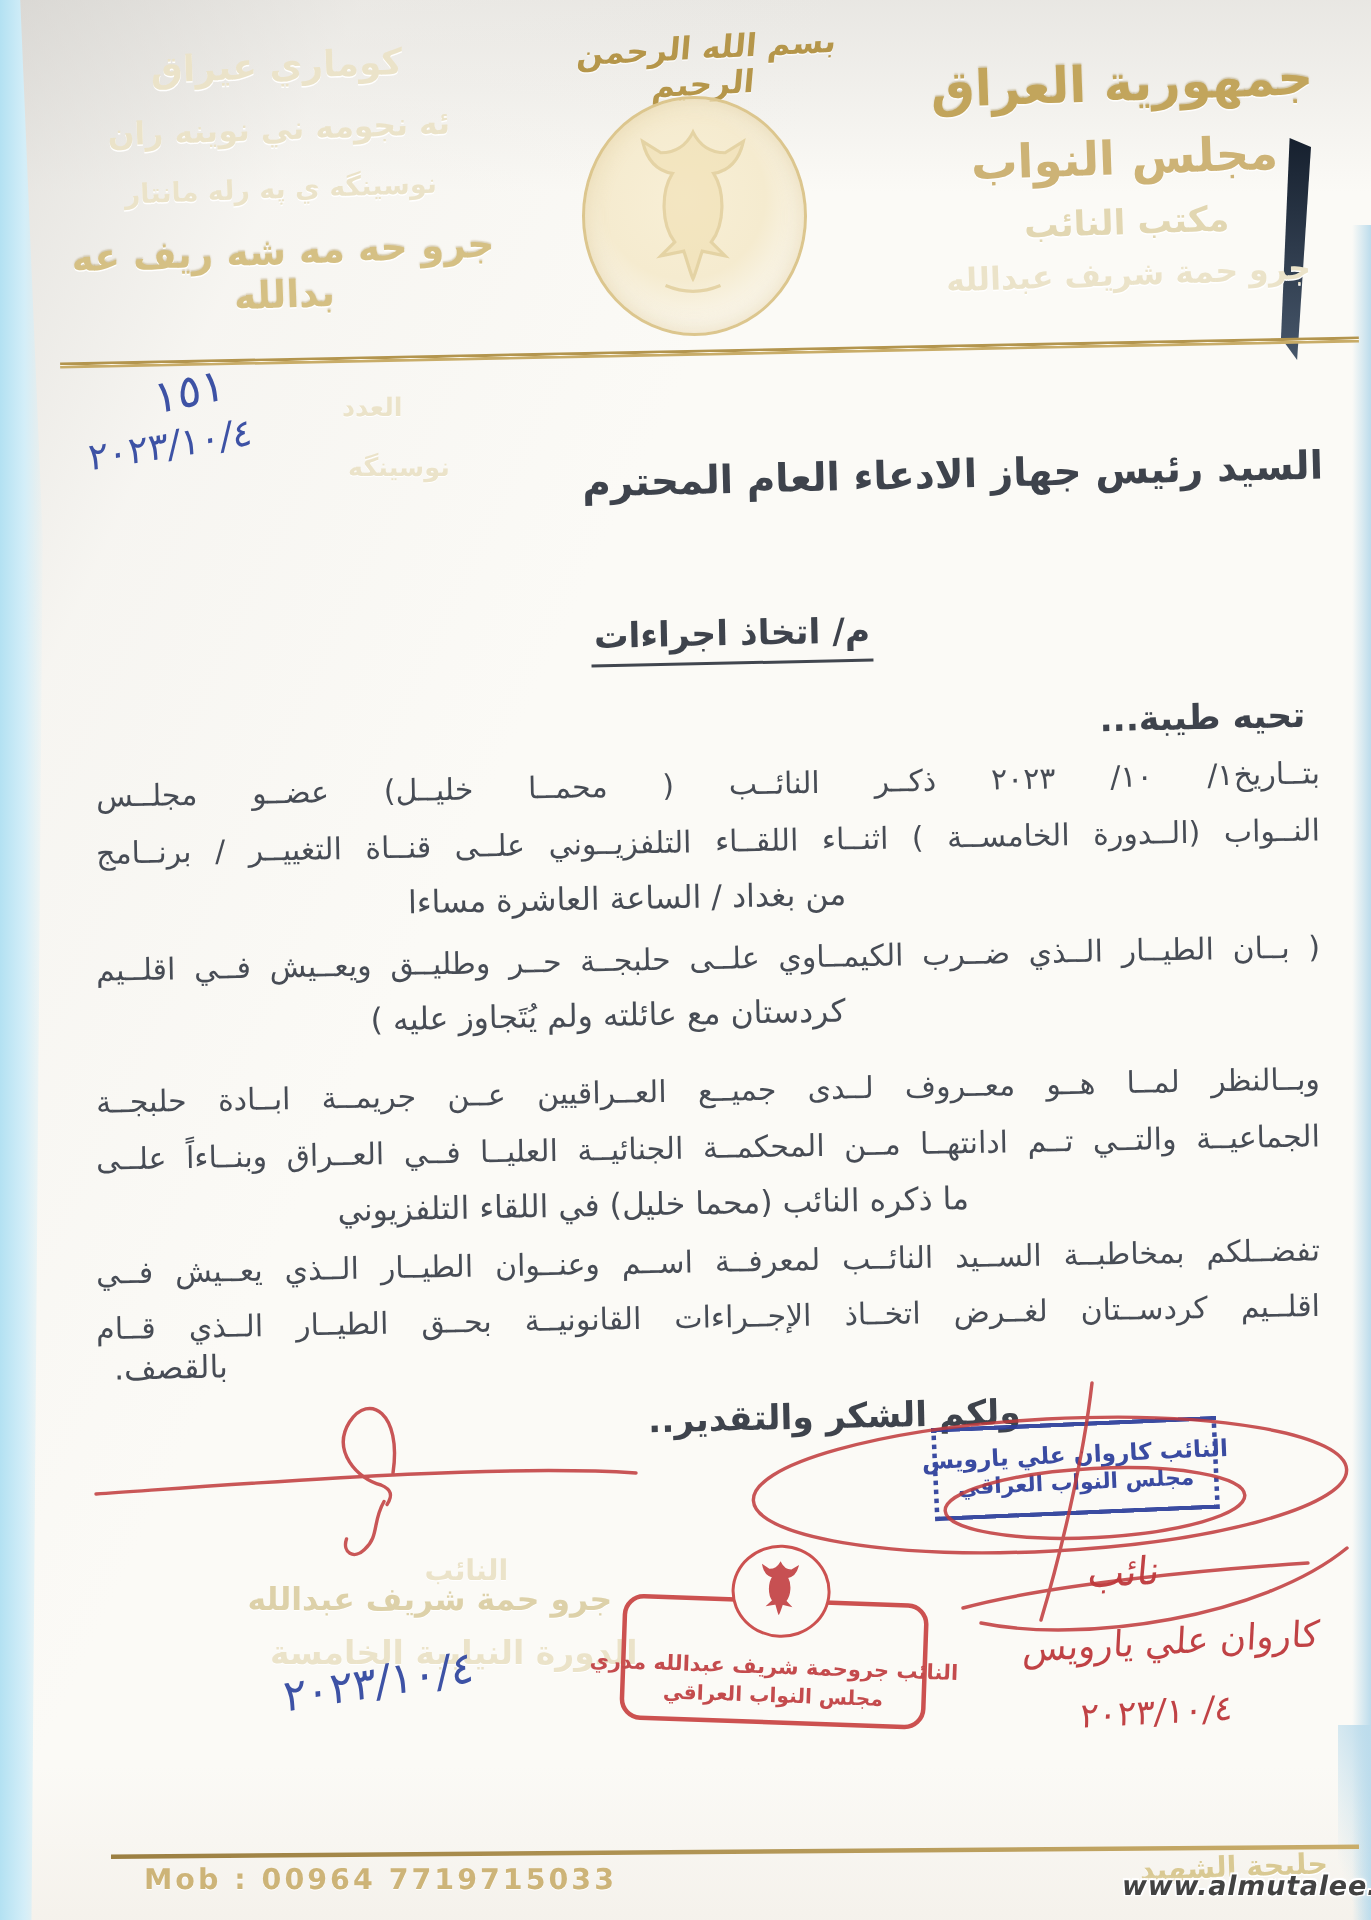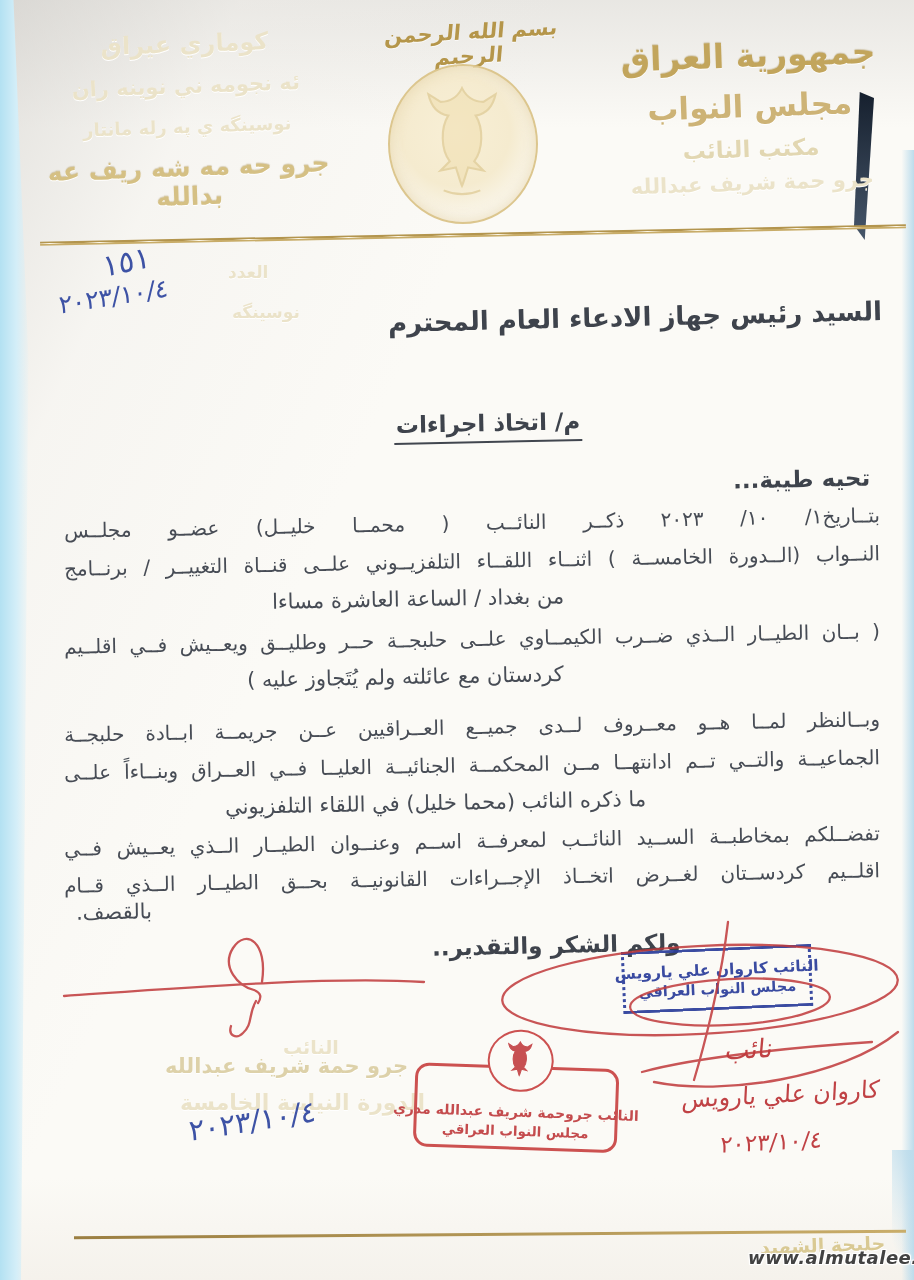--- a/index.html
+++ b/index.html
@@ -188,16 +188,17 @@
 
       <ellipse cx="700" cy="990" rx="198" ry="44" transform="rotate(-3 700 990)"></ellipse>
       <ellipse cx="730" cy="1002" rx="100" ry="23" transform="rotate(-3 730 1002)"></ellipse>
       <path d="M 728,922 C 722,975 706,1040 694,1080"></path>
       <path d="M 898,1032 C 842,1078 722,1096 654,1082"></path>
       <path d="M 642,1072 C 700,1056 810,1046 872,1042"></path>
     </g>
   </svg>
 
   <div class="abs fdiv"></div>
+  <div class="abs nowrap" style="left:96px;top:1242px;font-size:19px;font-weight:bold;color:#cdb478;letter-spacing:2px;text-shadow:0 1px 0 #fff;">Mob : 00964 7719715033</div>
   <div class="abs rtl nowrap" style="left:760px;top:1234px;font-size:19px;font-weight:bold;color:#d9c993;text-shadow:0 1px 0 #fff;transform:rotate(-2deg);">حلبجة الشهيد</div>
   <div class="abs watermark nowrap">www.almutalee.com</div>
 
 </div>
 
 </body></html>

